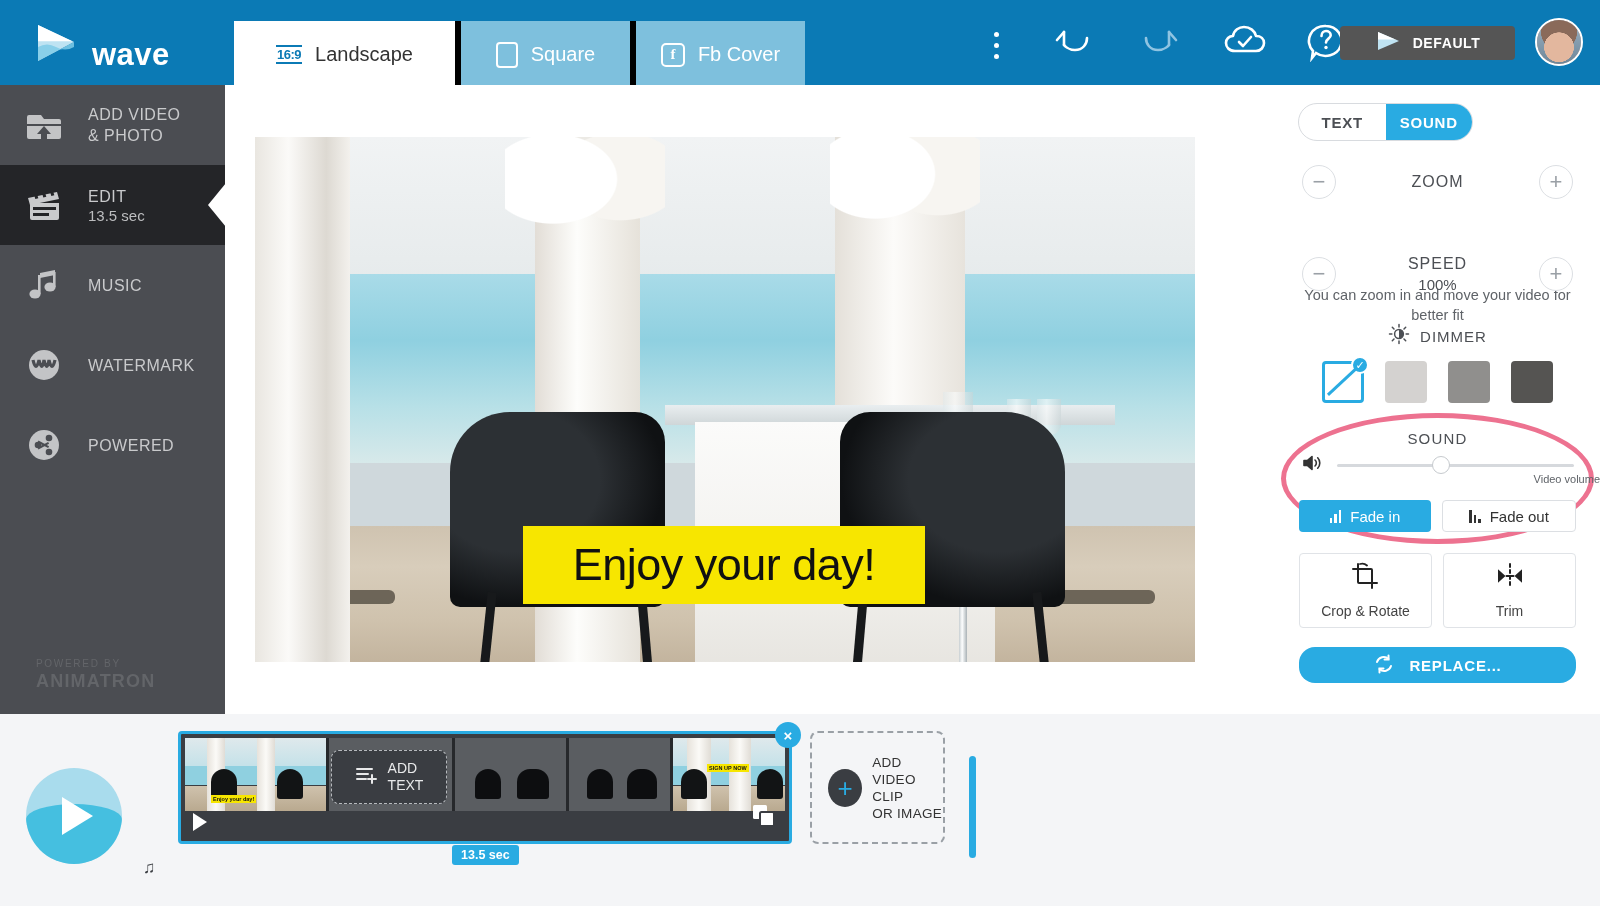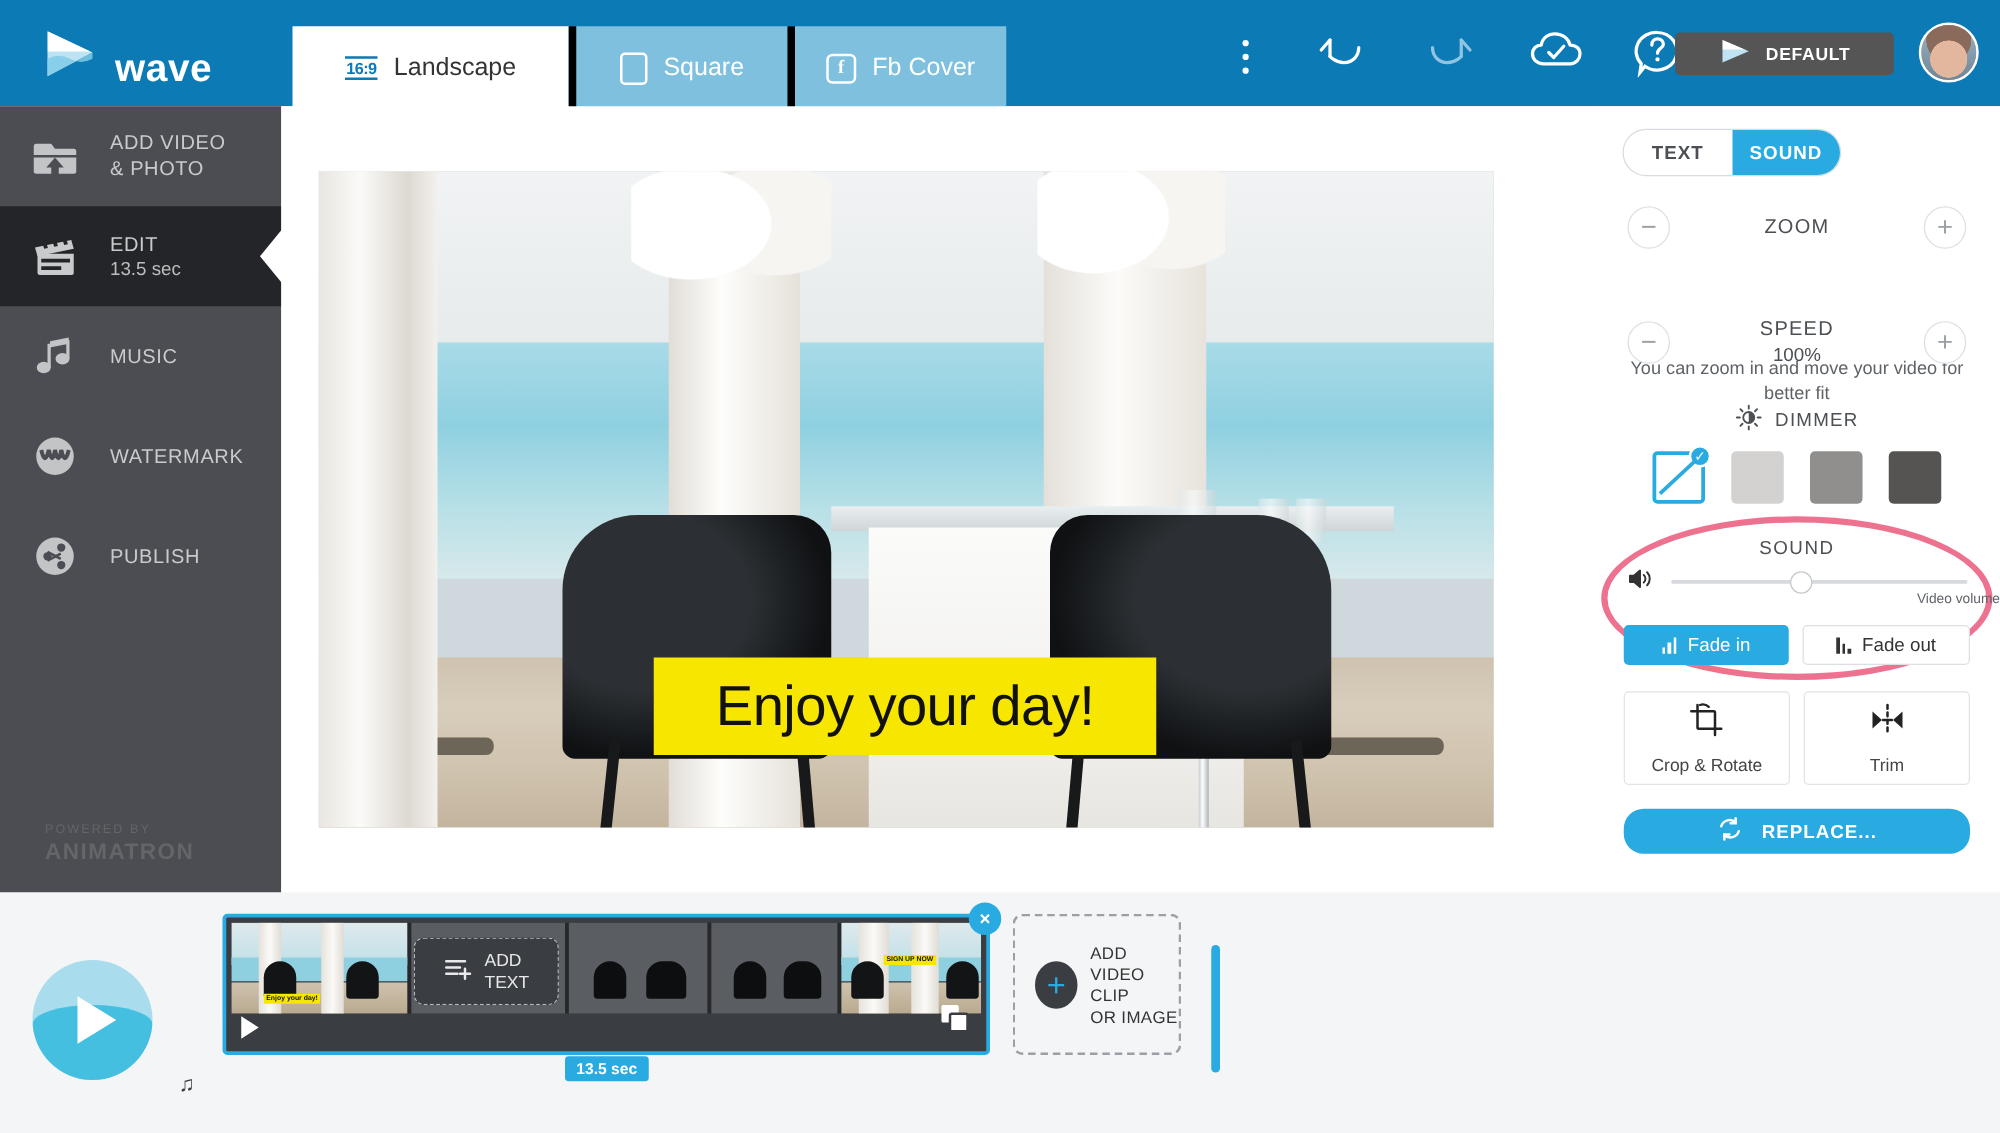--- a/index.html
+++ b/index.html
@@ -452,21 +452,21 @@
           <circle cx="17" cy="17" r="15" fill="#c3c4c6"></circle>
           <g fill="#4b4d52">
             <circle cx="22" cy="10" r="3.3"></circle>
               <circle cx="22" cy="24" r="3.3"></circle>
               <circle cx="11" cy="17" r="3.3"></circle>
             <rect x="11" y="12.5" width="12" height="2" transform="rotate(28 11 13.5)"></rect>
             <rect x="11" y="19.5" width="12" height="2" transform="rotate(-28 11 20.5)"></rect>
           </g>
         </svg>
       </span>
-      <span class="slabel">PUBLISH</span>
+      <span class="slabel">POWERED</span>
     </div>
 
     <div id="powered">
       <div class="pb">POWERED BY</div>
       <div class="an">ANIMATRON</div>
     </div>
   </div>
 
   <div id="canvas-area">
     <div id="preview">

